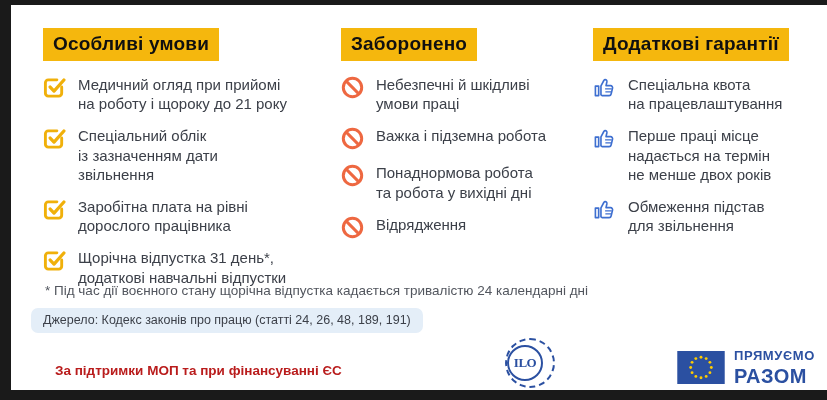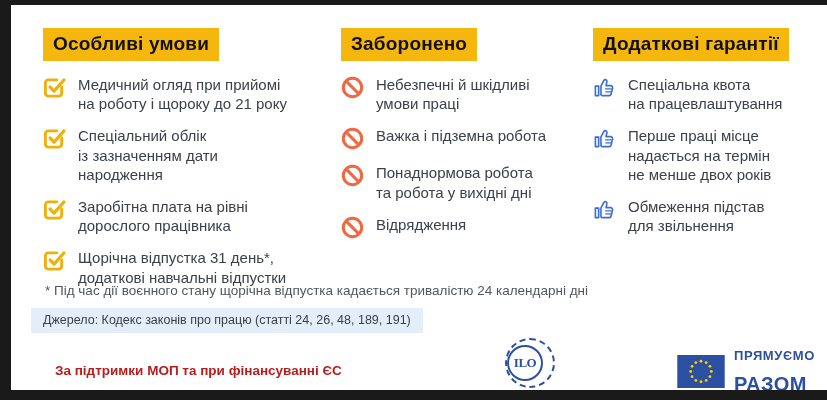--- a/index.html
+++ b/index.html
@@ -51,20 +51,21 @@
     font-size: 13.5px; color: #52565e;
     white-space: nowrap;
   }
   .source {
     position: absolute; left: 20px; top: 303px;
     margin: 0;
     background: #E4EEF8;
     padding: 5px 12px 6px 12px;
     font-size: 12.5px; color: #3C4049;
     white-space: nowrap;
+    border-radius: 7px;
   }
   .support {
     position: absolute; left: 36px; top: 350px;
     margin: 8px;
     font-size: 13.5px; font-weight: 700; color: #b91c1c;
     white-space: nowrap;
   }
   .ilo-block {
     position: absolute; left: 494px; top: 333px;
     display: flex; align-items: center; gap: 9px;
@@ -88,21 +89,21 @@
     font-size: 11.5px; line-height: 1.18; color: #2B50A1;
     white-space: pre-line; font-weight: 500;
   }
   .eu-block {
     position: absolute; left: 666px; top: 344px;
     display: flex; align-items: center; gap: 9px;
   }
   .eu-flag { width: 48px; height: 33px; display: block; }
   .eu-text { line-height: 1.0; color: #2B50A1; }
   .eu-line1 { font-size: 13px; font-weight: 800; letter-spacing: 0.6px; }
-  .eu-line2 { font-size: 20px; font-weight: 800; letter-spacing: 0.5px; margin-top: 12px; }
+  .eu-line2 { font-size: 20px; font-weight: 800; letter-spacing: 0.5px; margin-top: 4px; }
 </style>
 </head>
 <body>
 
 <div class="frame">
   <div class="canvas">
 
     <section class="col col-1">
       <h2 class="badge">Особливі умови</h2>
       <ul class="items">
@@ -118,21 +119,21 @@
         </li>
         <li class="item">
           <span class="icon">
             <svg viewBox="0 0 24 24" width="23" height="23">
                 <path d="M19.5 11.5V18a3 3 0 0 1-3 3h-11a3 3 0 0 1-3-3V7a3 3 0 0 1 3-3h9" fill="none" stroke="#F0B00A" stroke-width="3" stroke-linecap="round"></path>
                 <path d="M7.5 11.5l4 4.2L21.8 4.2" fill="none" stroke="#F0B00A" stroke-width="3.4" stroke-linecap="round" stroke-linejoin="round"></path>
               </svg>
           </span>
           <span class="txt">Спеціальний облік
 із зазначенням дати
-народження</span>
+звільнення</span>
         </li>
         <li class="item">
           <span class="icon">
             <svg viewBox="0 0 24 24" width="23" height="23">
                 <path d="M19.5 11.5V18a3 3 0 0 1-3 3h-11a3 3 0 0 1-3-3V7a3 3 0 0 1 3-3h9" fill="none" stroke="#F0B00A" stroke-width="3" stroke-linecap="round"></path>
                 <path d="M7.5 11.5l4 4.2L21.8 4.2" fill="none" stroke="#F0B00A" stroke-width="3.4" stroke-linecap="round" stroke-linejoin="round"></path>
               </svg>
           </span>
           <span class="txt">Заробітна плата на рівні
 дорослого працівника</span>

